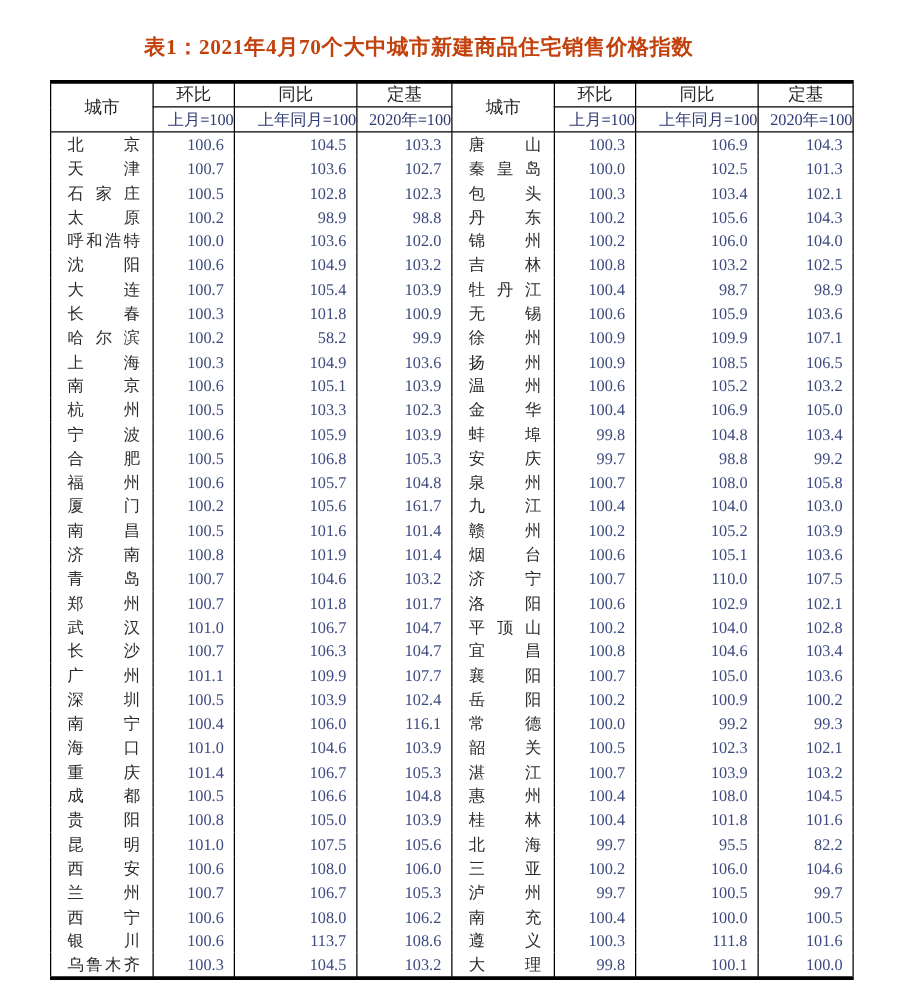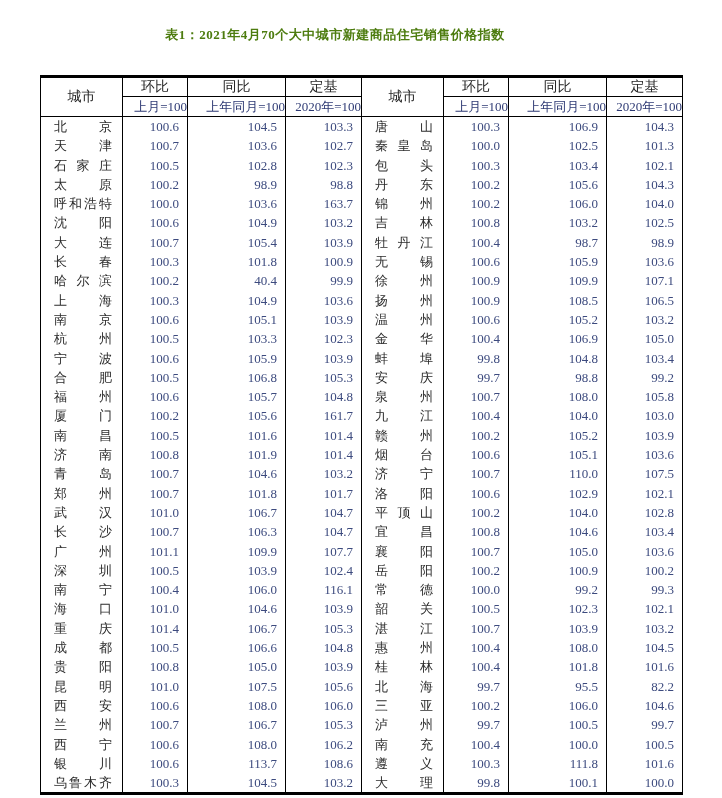--- a/index.html
+++ b/index.html
@@ -7,28 +7,28 @@
     position:relative;
     width:722px;height:798px;
     background:#ffffff;
     font-family:"Liberation Serif","DejaVu Serif",serif;
     overflow:hidden;
   }
   .title{
     position:absolute;
     top:26px;left:0;width:670px;
     text-align:center;
-    font-size:13px;
+    font-size:17px;
     font-weight:bold;
-    color:#4d7c0f;
+    color:#c2410c;
     letter-spacing:0.5px;
   }
   table.price-table{
     position:absolute;
-    left:40px;top:75px;
+    left:40px;top:64px;
     width:642px;
     border-collapse:collapse;
     table-layout:fixed;
     border-top:3px solid #000;
     border-bottom:3px solid #000;
     border-left:1px solid #000;
     border-right:1px solid #000;
   }
   .price-table th,.price-table td{
     border-left:1px solid #000;
@@ -149,21 +149,21 @@
           <td class="num-cell">98.8</td>
           <td class="city-cell"><span class="city-name">丹东</span></td>
           <td class="num-cell">100.2</td>
           <td class="num-cell">105.6</td>
           <td class="num-cell">104.3</td>
         </tr>
         <tr>
           <td class="city-cell"><span class="city-name">呼和浩特</span></td>
           <td class="num-cell">100.0</td>
           <td class="num-cell">103.6</td>
-          <td class="num-cell">163.7</td>
+          <td class="num-cell">102.0</td>
           <td class="city-cell"><span class="city-name">锦州</span></td>
           <td class="num-cell">100.2</td>
           <td class="num-cell">106.0</td>
           <td class="num-cell">104.0</td>
         </tr>
         <tr>
           <td class="city-cell"><span class="city-name">沈阳</span></td>
           <td class="num-cell">100.6</td>
           <td class="num-cell">104.9</td>
           <td class="num-cell">103.2</td>
@@ -188,21 +188,21 @@
           <td class="num-cell">101.8</td>
           <td class="num-cell">100.9</td>
           <td class="city-cell"><span class="city-name">无锡</span></td>
           <td class="num-cell">100.6</td>
           <td class="num-cell">105.9</td>
           <td class="num-cell">103.6</td>
         </tr>
         <tr>
           <td class="city-cell"><span class="city-name">哈尔滨</span></td>
           <td class="num-cell">100.2</td>
-          <td class="num-cell">40.4</td>
+          <td class="num-cell">58.2</td>
           <td class="num-cell">99.9</td>
           <td class="city-cell"><span class="city-name">徐州</span></td>
           <td class="num-cell">100.9</td>
           <td class="num-cell">109.9</td>
           <td class="num-cell">107.1</td>
         </tr>
         <tr>
           <td class="city-cell"><span class="city-name">上海</span></td>
           <td class="num-cell">100.3</td>
           <td class="num-cell">104.9</td>

